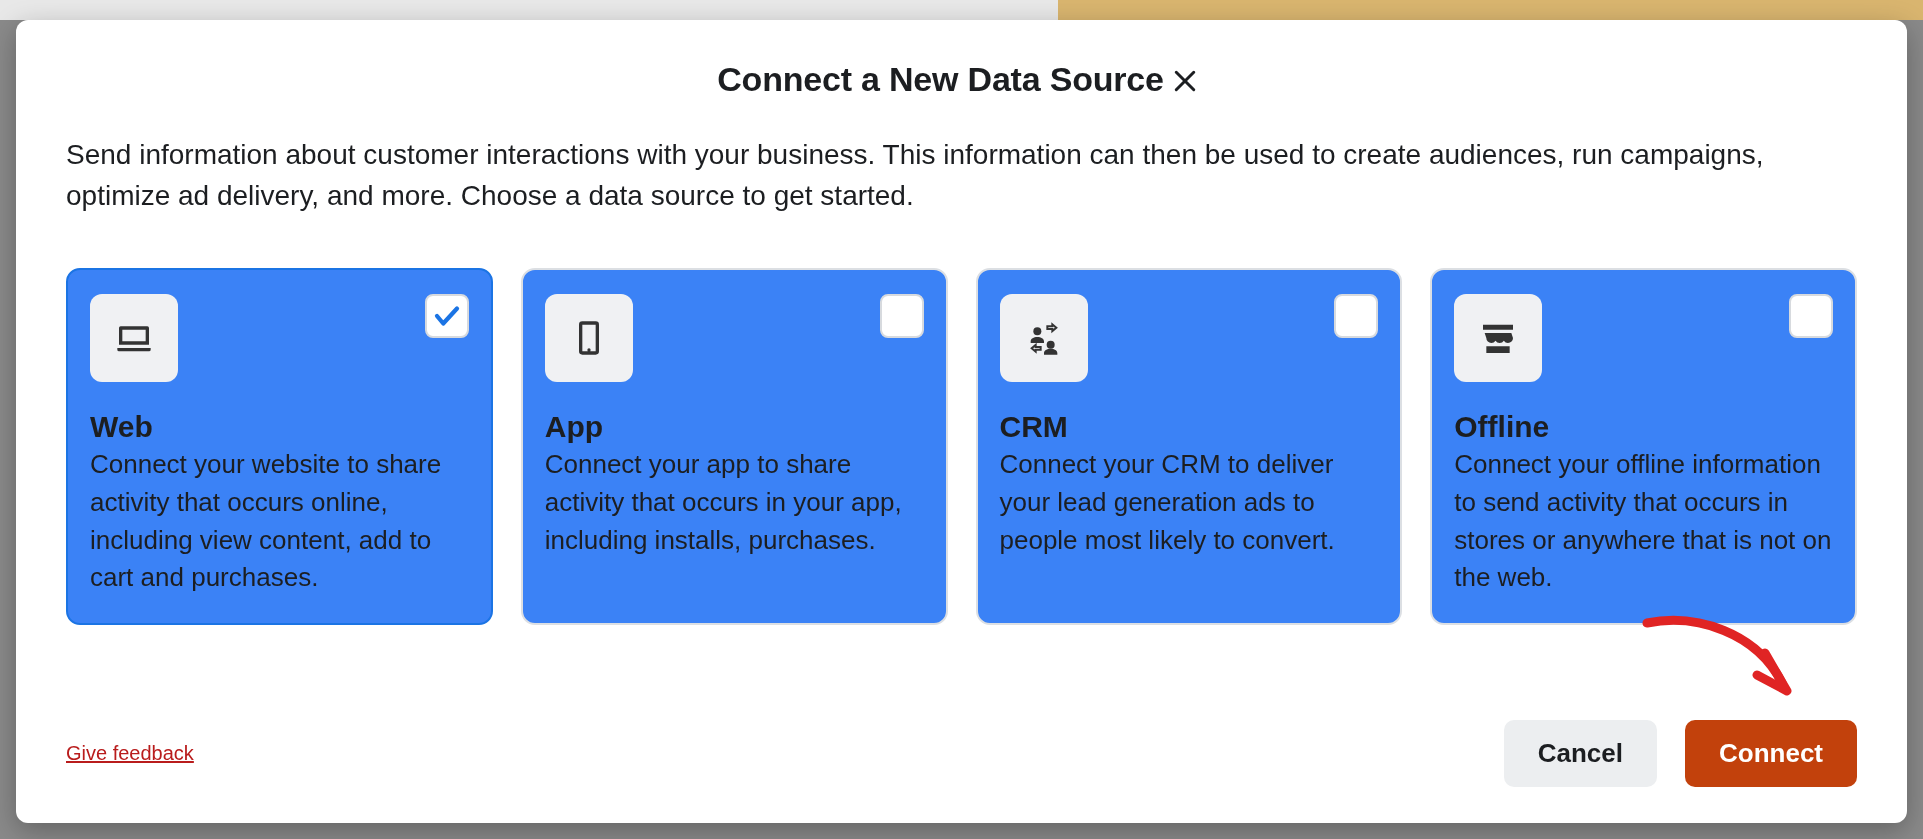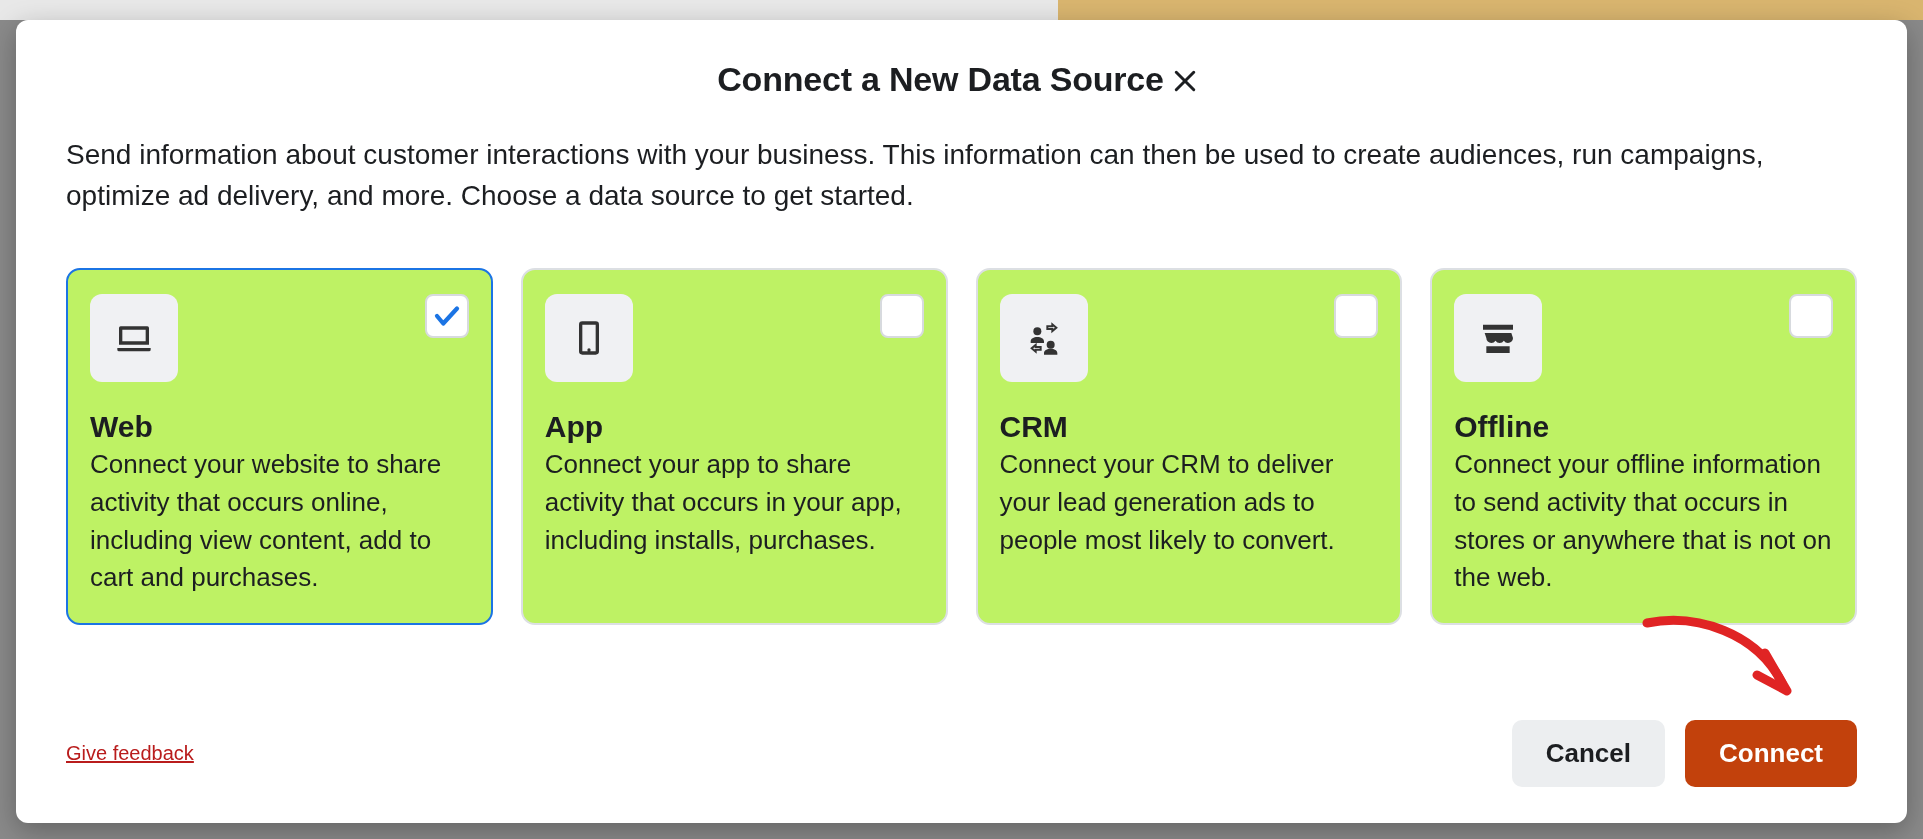--- a/index.html
+++ b/index.html
@@ -74,21 +74,21 @@
       margin-top: 52px;
       align-items: stretch;
     }
     .card {
       flex: 1 1 0;
       border: 2px solid #dcdfe3;
       border-radius: 14px;
       padding: 24px 22px 26px 22px;
       position: relative;
       cursor: pointer;
-      background: #bef264;
+      background: #3b82f6;
     }
     .card.selected {
       border-color: #1b74e4;
     }
     .card-icon-wrap {
       width: 88px;
       height: 88px;
       background: #f0f1f3;
       border-radius: 12px;
       display: flex;
@@ -142,21 +142,21 @@
       justify-content: space-between;
     }
     .feedback-link {
       color: #b91c1c;
       font-size: 20px;
       text-decoration: underline;
       cursor: pointer;
     }
     .footer-buttons {
       display: flex;
-      gap: 20px;
+      gap: 28px;
       align-items: center;
     }
     .btn {
       border: none;
       border-radius: 10px;
       font-size: 26px;
       font-weight: 600;
       padding: 18px 34px;
       cursor: pointer;
     }

